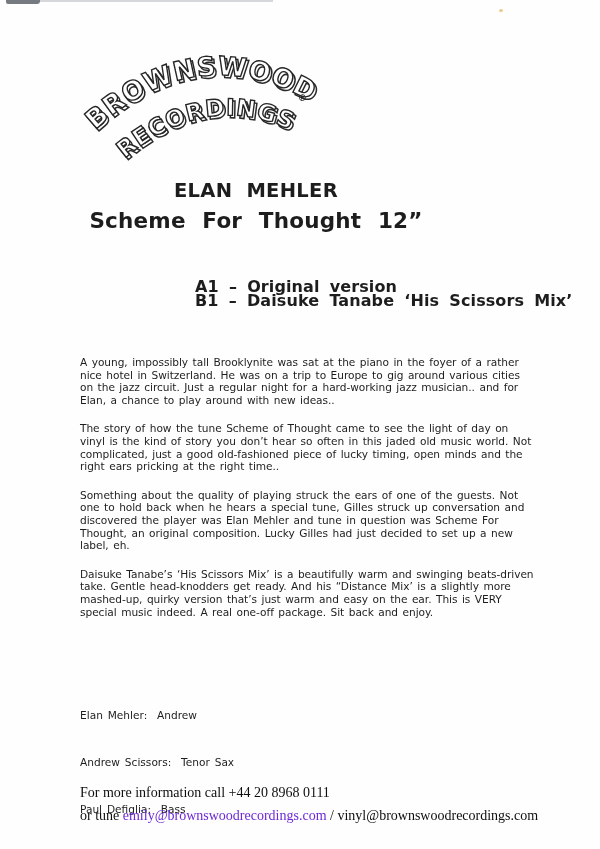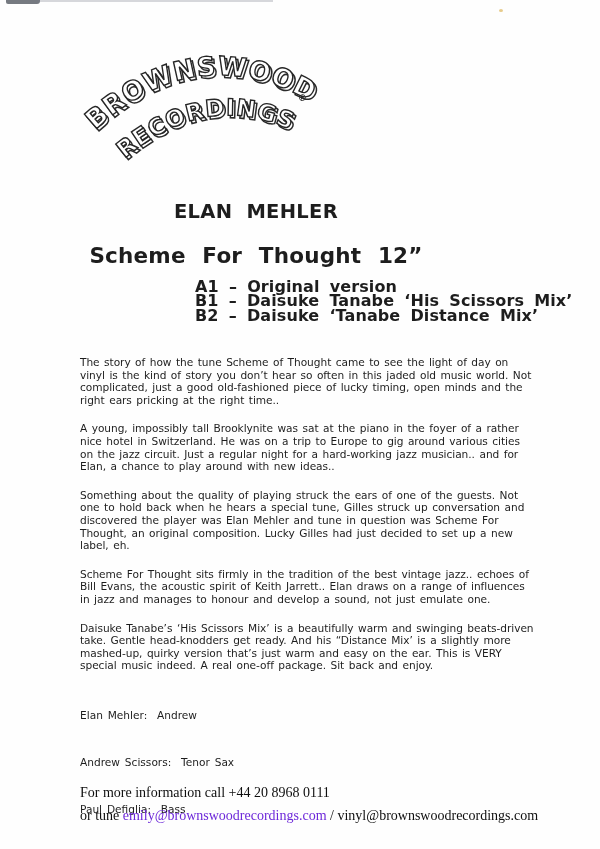--- a/index.html
+++ b/index.html
@@ -46,27 +46,27 @@
   }
   .logo svg text.t2 { font-size: 23px; }
   .logo-word-shadow text { fill: #ffffff; stroke: #2a2a2a; stroke-width: 1.5px; }
   .logo-word text { fill: #ffffff; stroke: #262626; stroke-width: 1.4px; }
   .logo svg .reg {
     font-size: 9px; font-weight: bold;
     fill: #262626; stroke: none; letter-spacing: 0;
   }
 
   
-  .header { position: absolute; top: 200px; left: 0; width: 512px; text-align: center; }
+  .header { position: absolute; top: 179px; left: 0; width: 512px; text-align: center; }
   .artist {
     font-size: 19.5px; font-weight: bold;
     word-spacing: 7px; letter-spacing: .3px;
   }
   .release-title {
-    margin-top: 20px;
+    margin-top: 6px;
     font-size: 21.5px; font-weight: bold;
     word-spacing: 9px; letter-spacing: .2px;
   }
   .release-date {
     margin-top: 4px;
     font-size: 15.5px; font-weight: bold;
     word-spacing: 6px; letter-spacing: .2px;
   }
 
   
@@ -143,28 +143,26 @@
   </div>
 
   <div class="header">
     <div class="artist">ELAN MEHLER</div>
     <div class="release-title">Scheme For Thought 12”</div>
   </div>
 
   <div class="tracklist">
     <div class="track">A1 – Original version</div>
     <div class="track">B1 – Daisuke Tanabe ‘His Scissors Mix’</div>
-    <div class="track">B2 – Daisuke ‘Tanabe Distance Mix’</div>
   </div>
 
   <div class="press-body">
+    <p>A young, impossibly tall Brooklynite was sat at the piano in the foyer of a rather nice hotel in Switzerland. He was on a trip to Europe to gig around various cities on the jazz circuit. Just a regular night for a hard-working jazz musician.. and for Elan, a chance to play around with new ideas..</p>
     <p>The story of how the tune Scheme of Thought came to see the light of day on vinyl is the kind of story you don’t hear so often in this jaded old music world. Not complicated, just a good old-fashioned piece of lucky timing, open minds and the right ears pricking at the right time..</p>
-    <p>A young, impossibly tall Brooklynite was sat at the piano in the foyer of a rather nice hotel in Switzerland. He was on a trip to Europe to gig around various cities on the jazz circuit. Just a regular night for a hard-working jazz musician.. and for Elan, a chance to play around with new ideas..</p>
     <p>Something about the quality of playing struck the ears of one of the guests. Not one to hold back when he hears a special tune, Gilles struck up conversation and discovered the player was Elan Mehler and tune in question was Scheme For Thought, an original composition. Lucky Gilles had just decided to set up a new label, eh.</p>
-    <p>Scheme For Thought sits firmly in the tradition of the best vintage jazz.. echoes of Bill Evans, the acoustic spirit of Keith Jarrett.. Elan draws on a range of influences in jazz and manages to honour and develop a sound, not just emulate one.</p>
     <p>Daisuke Tanabe’s ‘His Scissors Mix’ is a beautifully warm and swinging beats-driven take. Gentle head-knodders get ready. And his “Distance Mix’ is a slightly more mashed-up, quirky version that’s just warm and easy on the ear. This is VERY special music indeed. A real one-off package. Sit back and enjoy.</p>
   </div>
 
   <div class="credits">
     <div>Elan Mehler:  Andrew</div>
     <div>Andrew Scissors:  Tenor Sax</div>
     <div>Paul Defiglia:  Bass</div>
     
   </div>
 

